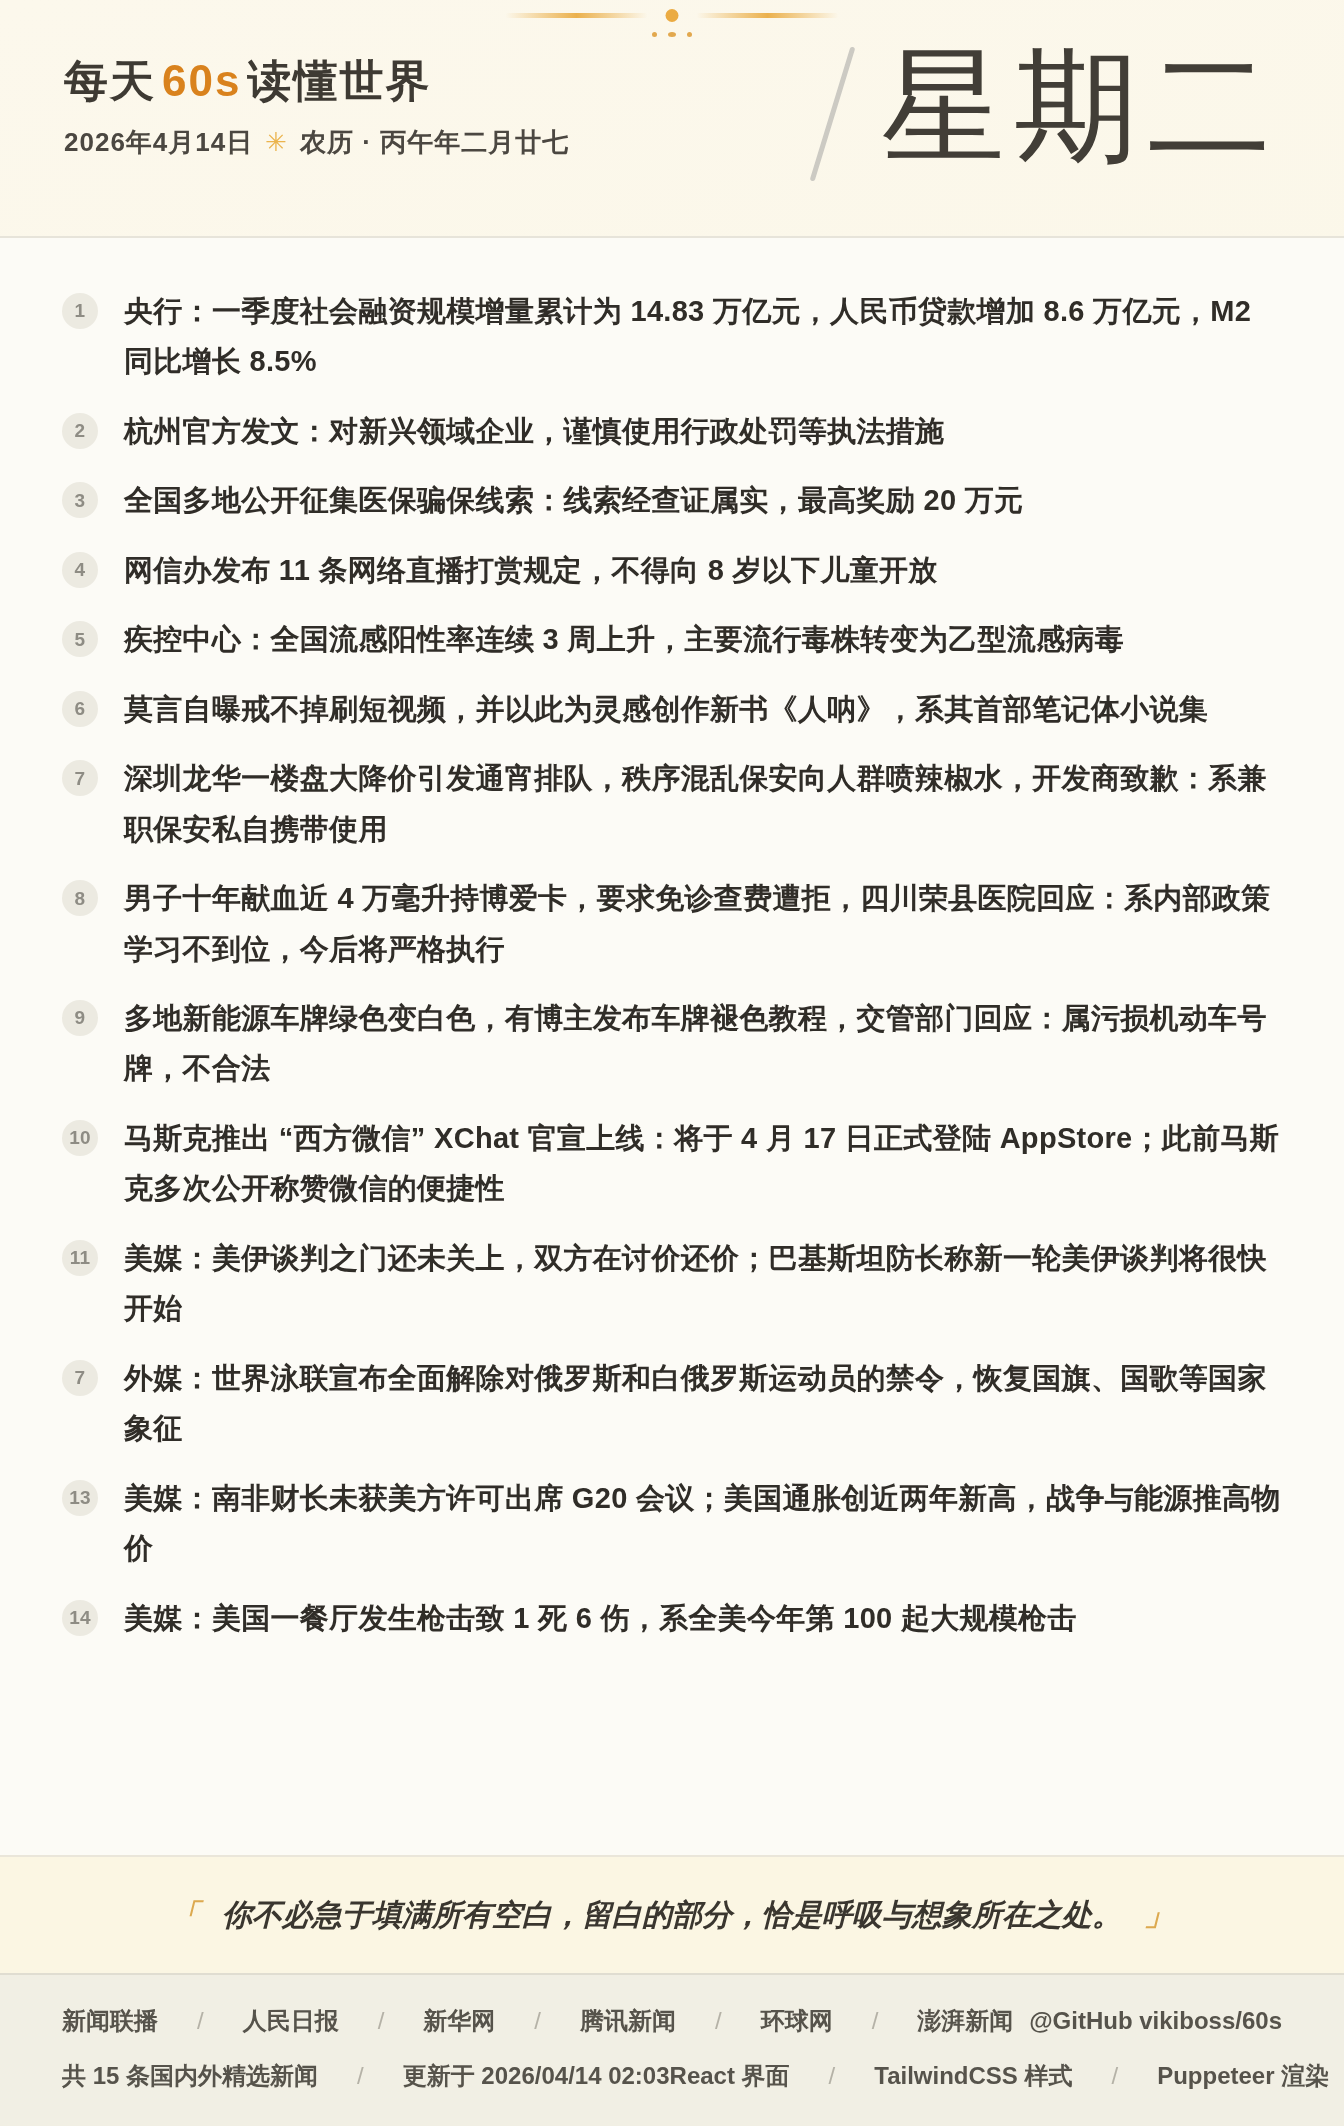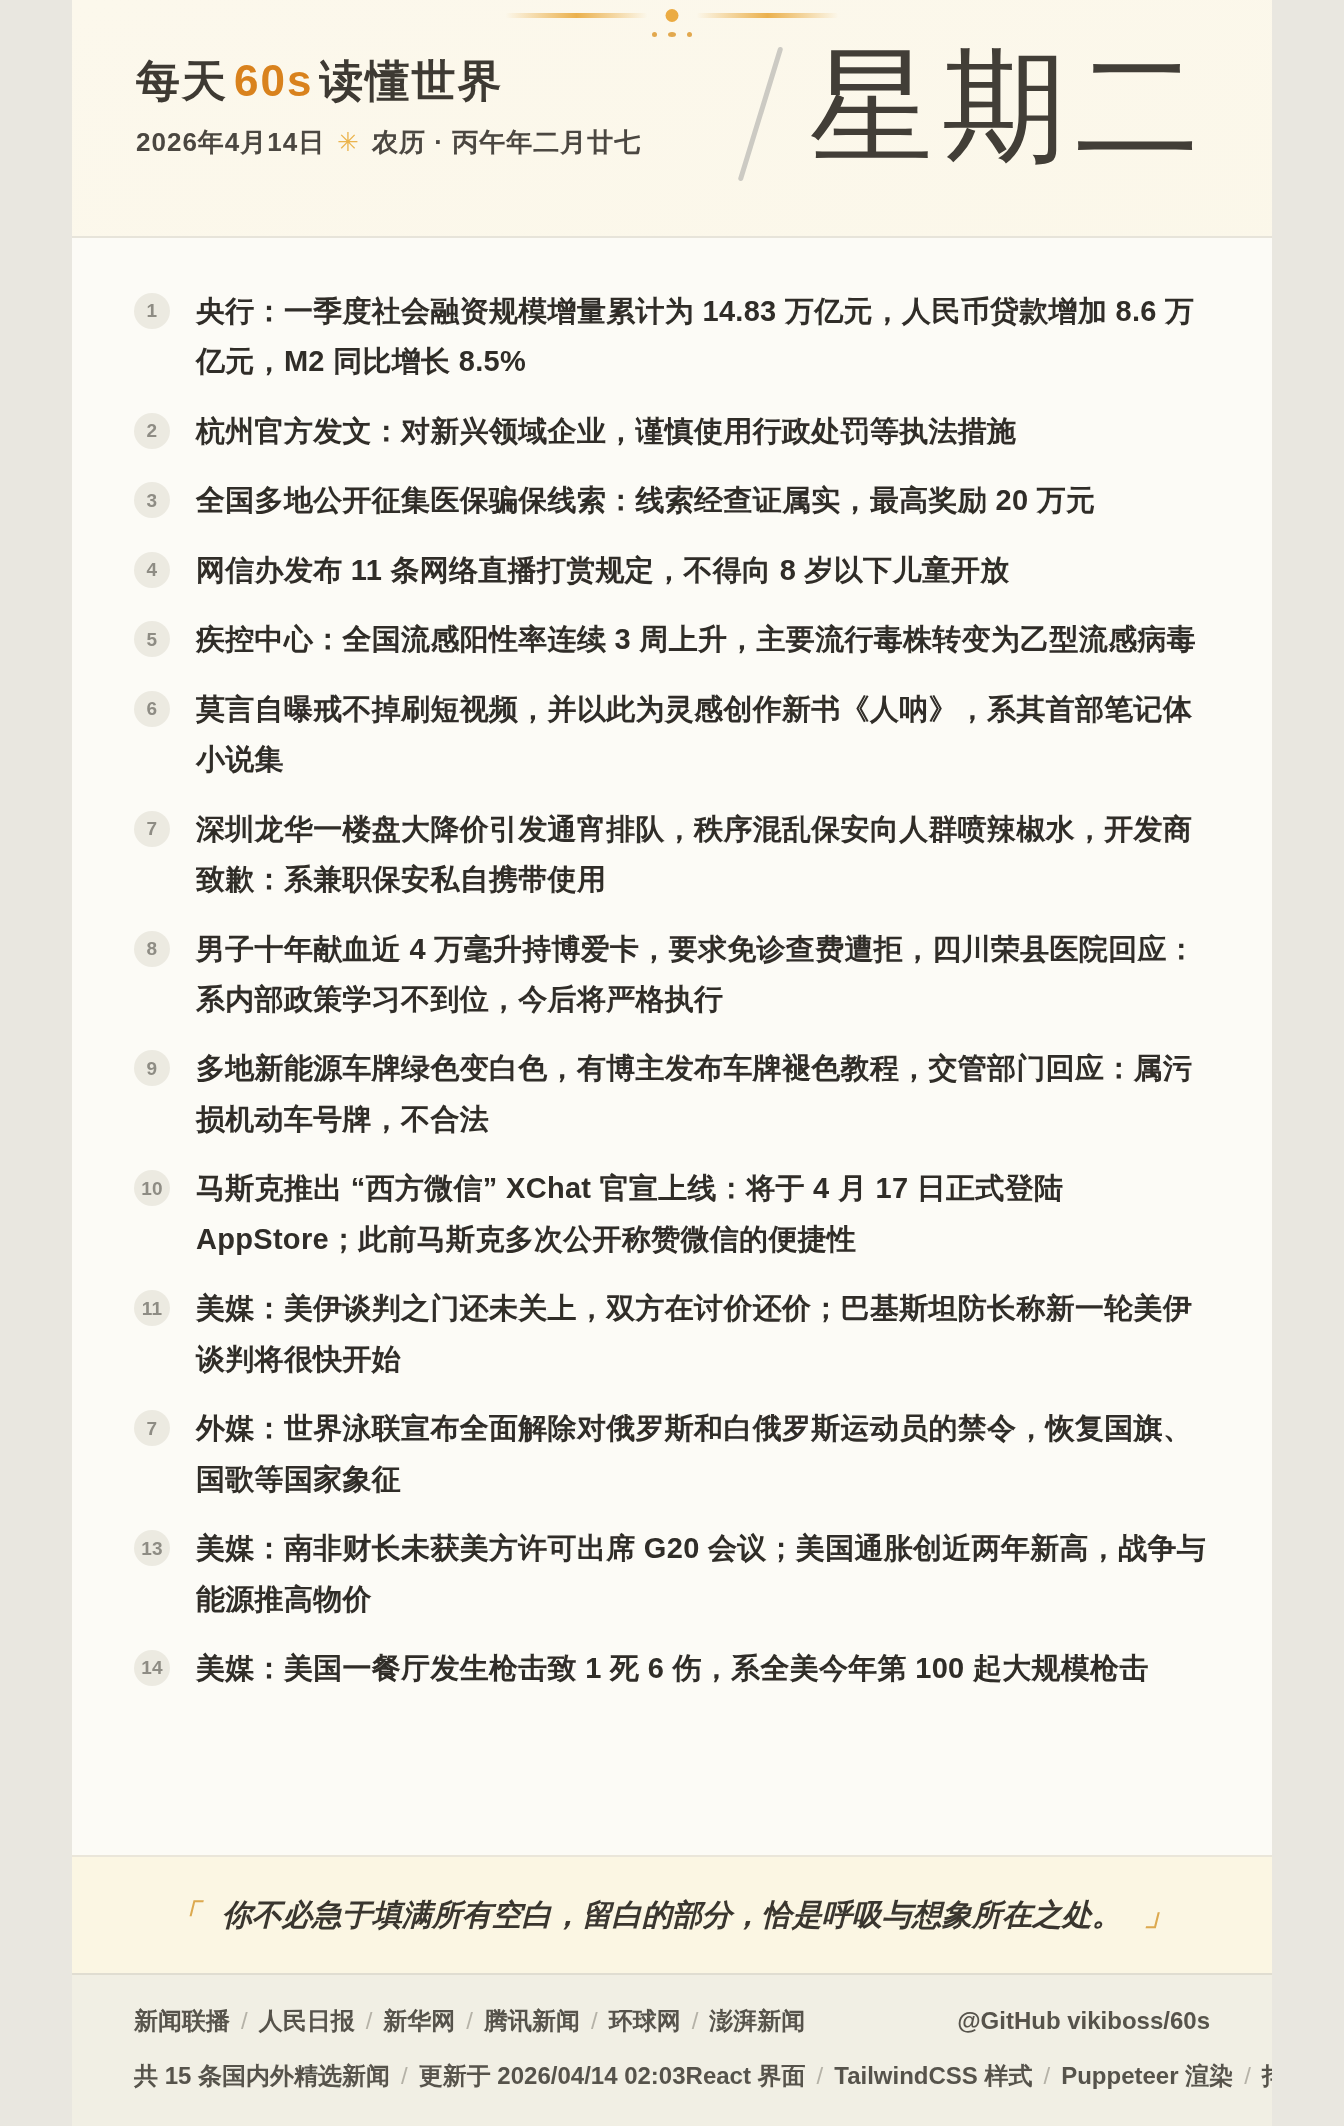--- a/index.html
+++ b/index.html
@@ -1,19 +1,19 @@
 <!DOCTYPE html>
 <html lang="zh"><head>
 <meta charset="utf-8">
 <style>
   * { box-sizing: border-box; }
   html,body { margin:0; padding:0; }
   body { background:#e9e7e0; font-family:"Liberation Sans","DejaVu Sans",sans-serif; }
   .page{
-    width:1200px; height:2126px; margin:0 auto;
+    width:1344px; height:2126px; margin:0 auto;
     background:linear-gradient(165deg,#FCF8EC 0%,#FAF6E6 55%,#F9F4E2 100%);
     display:flex; flex-direction:column; overflow:hidden; position:relative;
   }
 
   
   .header{ height:236px; flex:0 0 auto; position:relative; padding:0 64px;
            display:flex; justify-content:space-between; }
   .ornament{ position:absolute; top:9px; left:50%; transform:translateX(-50%);
              display:flex; align-items:center; gap:18px; }
   .orn-line{ width:142px; height:5px; border-radius:3px;
@@ -50,21 +50,21 @@
   
   .quote{ flex:0 0 118px; background:#FBF6E3; border-top:2px solid #EAE6DA;
           display:flex; align-items:center; justify-content:center; gap:22px;
           font-size:30px; font-weight:700; font-style:italic; color:#3A362F; }
   .bracket{ color:#DCA94F; font-size:30px; font-weight:700; }
 
   
   .footer{ flex:0 0 153px; background:#F1EFE4; border-top:2px solid #E0DDD1;
            padding:30px 62px 0; font-size:24px; font-weight:700; color:#56534B; }
   .f-row{ display:flex; justify-content:space-between; align-items:baseline; margin-bottom:23px; }
-  .f-group{ display:flex; align-items:baseline; flex-wrap:nowrap; white-space:nowrap; }
+  .f-group{ display:flex; align-items:baseline; flex-wrap:nowrap; white-space:nowrap;gap:28px; }
   .sep{ color:#B5B2A7; font-weight:400; padding:0 11px; }
 </style>
 </head>
 <body>
 
 <div class="page">
 
   <div class="header">
     <div class="ornament">
       <span class="orn-line"></span>

